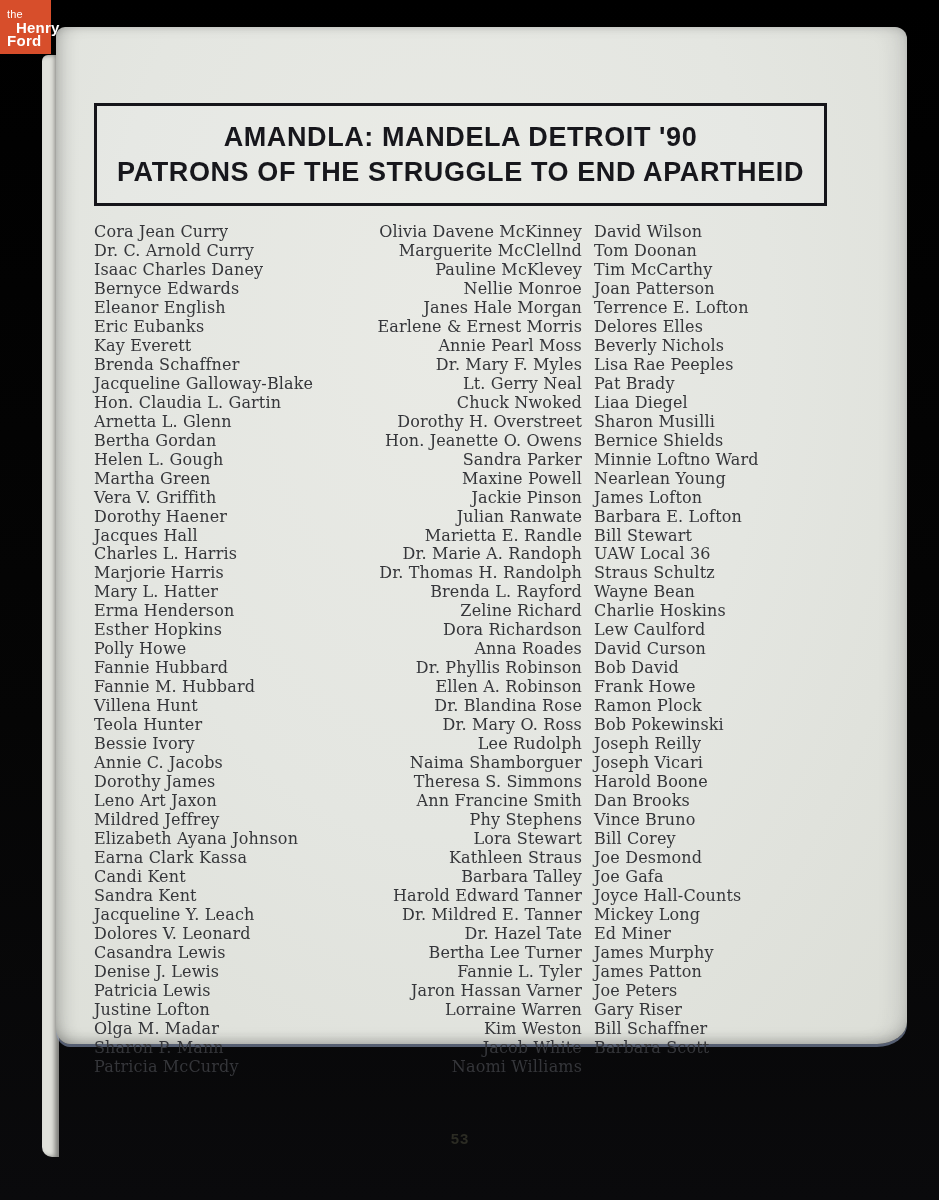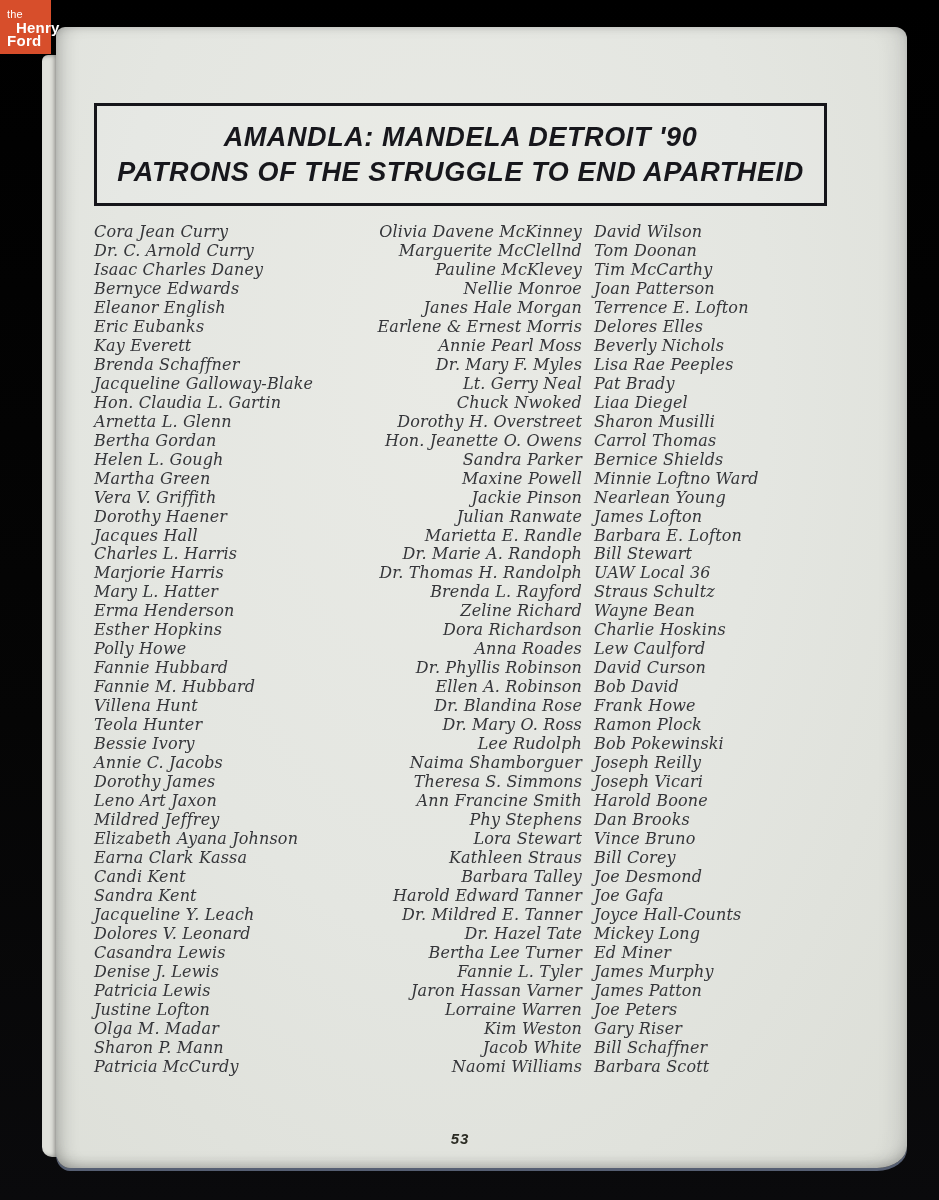--- a/index.html
+++ b/index.html
@@ -8,29 +8,28 @@
   
   .logo{position:absolute;left:0;top:0;width:51px;height:54px;background:#d74e2b;color:#fff;z-index:5;text-align:center;}
   .logo .w-the{position:absolute;left:7px;top:8px;font-size:11px;font-weight:normal;letter-spacing:0.2px;}
   .logo .w-henry{position:absolute;left:16px;top:19px;font-size:15px;font-weight:bold;letter-spacing:0.2px;}
   .logo .w-ford{position:absolute;left:7px;top:32px;font-size:15px;font-weight:bold;letter-spacing:0.3px;}
 
   
   .page-under{position:absolute;left:42px;top:55px;width:17px;height:1102px;background:#e0e1db;border-radius:6px 0 0 10px;box-shadow:inset -4px 0 5px rgba(0,0,0,0.45);}
 
   
-  .page{position:absolute;left:56px;top:27px;width:851px;height:1141px;
+  .page{position:absolute;left:56px;top:27px;width:851px;height:1017px;
     background:radial-gradient(ellipse at 45% 30%, #e9eae5 0%, #e4e6e1 50%, #dcded7 100%);
     border-radius:9px 12px 30px 14px / 9px 12px 22px 16px;
     box-shadow:inset 12px 0 20px -10px rgba(0,0,0,0.28),
                inset -16px 0 26px -14px rgba(40,40,50,0.22),
                inset 0 -10px 16px -10px rgba(0,0,0,0.28),
                inset 0 4px 8px -6px rgba(0,0,0,0.18),
                0 3px 0 0 rgba(150,165,200,0.55);
-    font-style:italic;
   }
 
   
   .title-box{position:absolute;left:38px;top:76px;width:727px;height:97px;border:3px solid #15151a;
     display:flex;flex-direction:column;justify-content:center;align-items:center;gap:3px;
     background:rgba(255,255,255,0.10);}
   .title-line{font-family:"Liberation Sans",sans-serif;font-weight:bold;font-size:27px;line-height:32px;
     letter-spacing:0.6px;color:#17171c;white-space:nowrap;}
 
   
@@ -161,21 +160,20 @@
         <div class="name">Tom Doonan</div>
         <div class="name">Tim McCarthy</div>
         <div class="name">Joan Patterson</div>
         <div class="name">Terrence E. Lofton</div>
         <div class="name">Delores Elles</div>
         <div class="name">Beverly Nichols</div>
         <div class="name">Lisa Rae Peeples</div>
         <div class="name">Pat Brady</div>
         <div class="name">Liaa Diegel</div>
         <div class="name">Sharon Musilli</div>
-        <div class="name">Carrol Thomas</div>
         <div class="name">Bernice Shields</div>
         <div class="name">Minnie Loftno Ward</div>
         <div class="name">Nearlean Young</div>
         <div class="name">James Lofton</div>
         <div class="name">Barbara E. Lofton</div>
         <div class="name">Bill Stewart</div>
         <div class="name">UAW Local 36</div>
         <div class="name">Straus Schultz</div>
         <div class="name">Wayne Bean</div>
         <div class="name">Charlie Hoskins</div>

